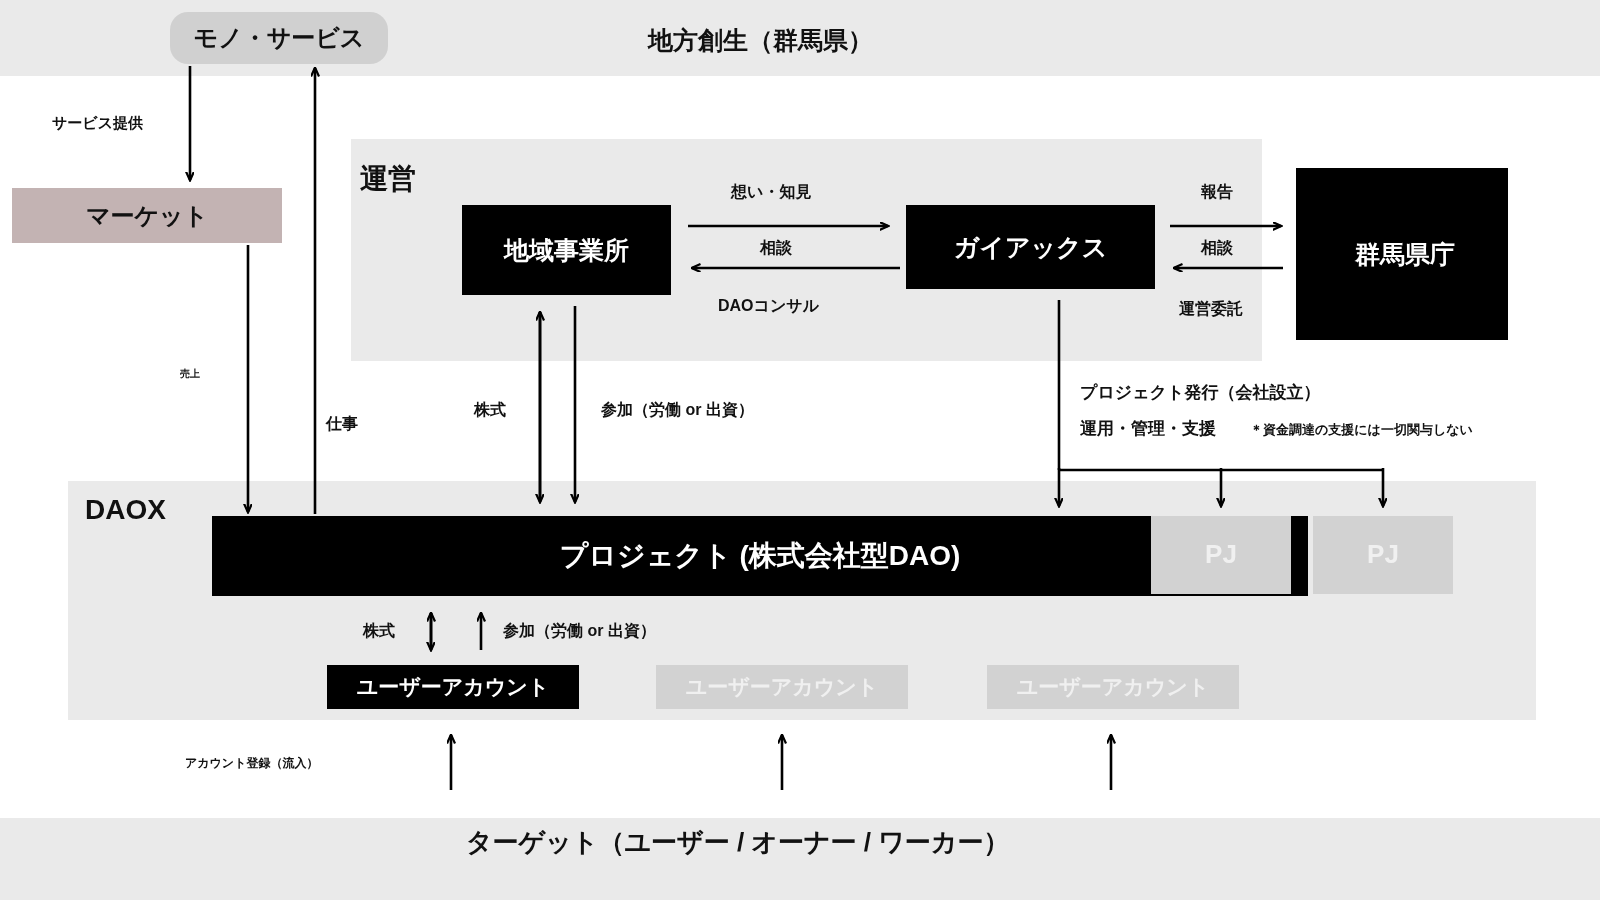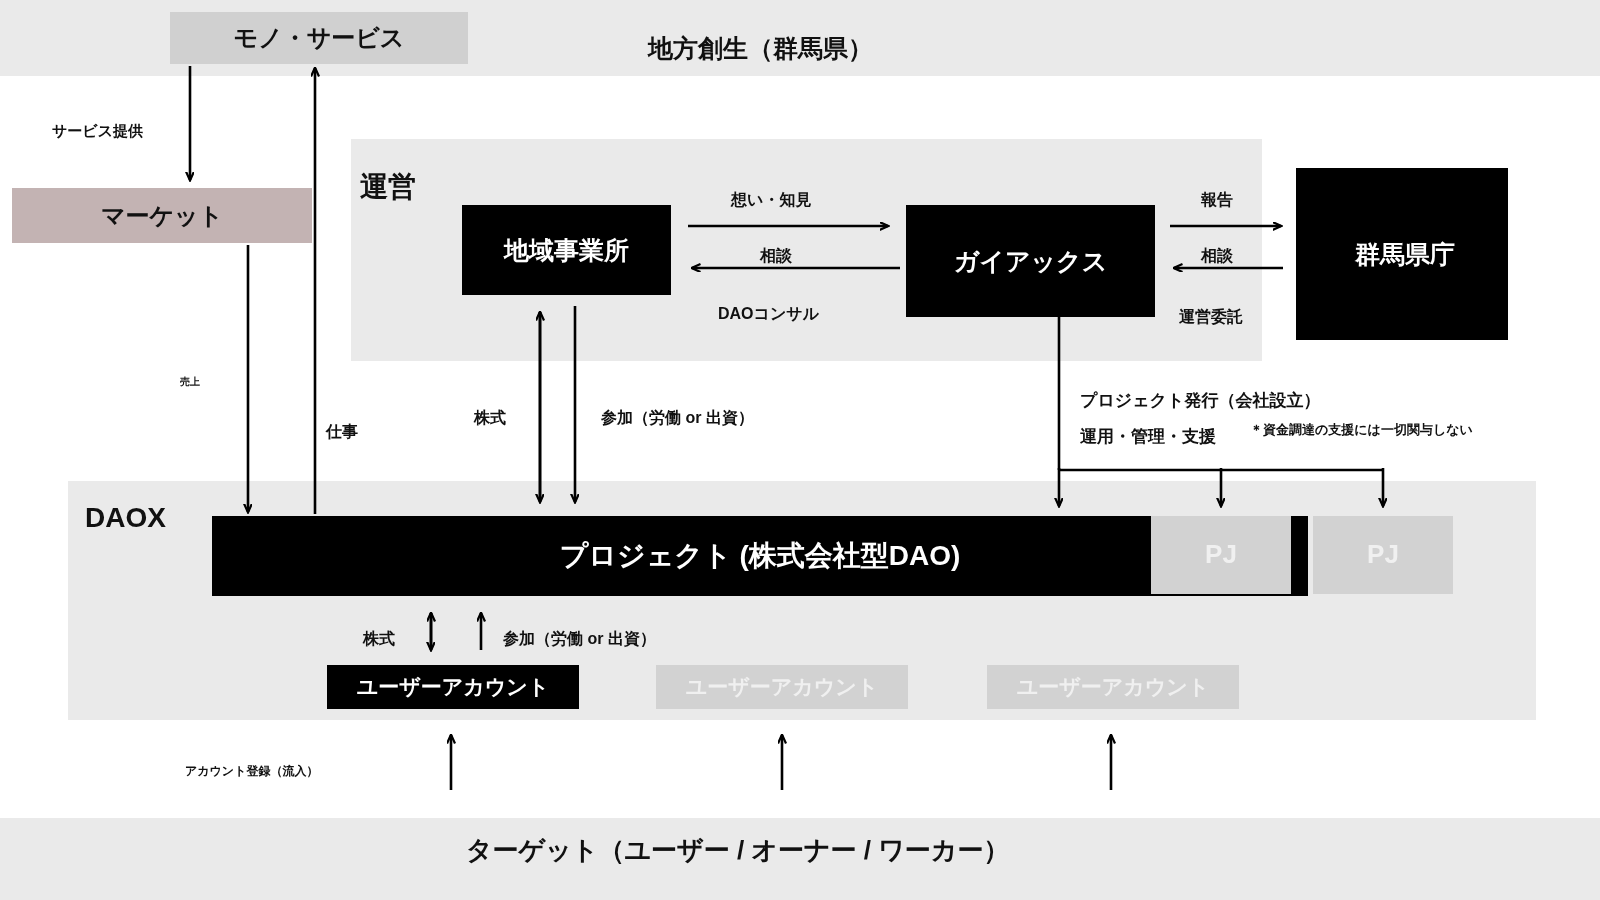--- a/index.html
+++ b/index.html
@@ -10,21 +10,21 @@
   .panel{position:absolute;background:#eaeaea;}
 
   .box{position:absolute;display:flex;align-items:center;justify-content:center;
        box-sizing:border-box;text-align:center;line-height:1.15;}
   .box-black{background:#000;color:#fff;font-weight:700;}
   .box-grey{background:#d0d0d0;color:#111;font-weight:700;}
   .box-mauve{background:#c3b3b3;color:#111;font-weight:700;}
   .box-faded{background:#d2d2d2;color:#f0f0f0;font-weight:700;}
 
   .navy{color:#1b3263;font-weight:700;}
-  .lbl{position:absolute;color:#111;font-weight:700;white-space:nowrap;margin-top:8px;}
+  .lbl{position:absolute;color:#111;font-weight:700;white-space:nowrap;}
   .lbl-sm{position:absolute;color:#111;font-weight:700;white-space:nowrap;font-size:13px;}
 
   svg.arrows{position:absolute;left:0;top:0;width:1600px;height:900px;pointer-events:none;}
 </style>
 </head>
 <body>
 
 <div id="stage">
 
   <div class="band" style="left:0;top:0;width:1600px;height:76px;"></div>
@@ -32,33 +32,33 @@
   <div class="panel" style="left:351px;top:139px;width:911px;height:222px;"></div>
 
   <div class="panel" style="left:68px;top:481px;width:1468px;height:239px;"></div>
 
   <div class="band" style="left:0;top:818px;width:1600px;height:82px;"></div>
 
   <div class="lbl navy" style="left:648px;top:24px;font-size:25px;">地方創生（群馬県）</div>
 
   <div class="lbl navy" style="left:466px;top:825px;font-size:26px;">ターゲット（ユーザー / オーナー / ワーカー）</div>
 
-  <div class="box box-grey" style="left:170px;top:12px;width:298px;height:52px;font-size:24px;">モノ・サービス</div>
+  <div class="box box-grey" style="left:170px;top:12px;width:218px;height:52px;font-size:24px;border-radius:18px;">モノ・サービス</div>
 
-  <div class="box box-mauve" style="left:12px;top:188px;width:300px;height:55px;font-size:24px;">マーケット</div>
+  <div class="box box-mauve" style="left:12px;top:188px;width:270px;height:55px;font-size:24px;">マーケット</div>
 
   <div class="lbl" style="left:52px;top:114px;font-size:15px;">サービス提供</div>
   <div class="lbl" style="left:180px;top:367px;font-size:10px;">売上</div>
   <div class="lbl" style="left:326px;top:414px;font-size:16px;">仕事</div>
 
   <div class="lbl navy" style="left:360px;top:160px;font-size:28px;">運営</div>
 
   <div class="box box-black" style="left:454px;top:205px;width:209px;height:90px;font-size:25px;margin-left:8px;">地域事業所</div>
 
-  <div class="box box-black" style="left:906px;top:205px;width:249px;height:112px;font-size:25px;">ガイアックス</div>
+  <div class="box box-black" style="left:906px;top:205px;width:249px;height:84px;font-size:25px;">ガイアックス</div>
 
   <div class="box box-black" style="left:1296px;top:168px;width:212px;height:172px;font-size:25px;padding-left:6px;">群馬県庁</div>
 
   <div class="lbl" style="left:731px;top:182px;font-size:16px;">想い・知見</div>
   <div class="lbl" style="left:760px;top:238px;font-size:16px;">相談</div>
   <div class="lbl" style="left:718px;top:296px;font-size:16px;">DAOコンサル</div>
 
   <div class="lbl" style="left:1201px;top:182px;font-size:16px;">報告</div>
   <div class="lbl" style="left:1201px;top:238px;font-size:16px;">相談</div>
   <div class="lbl" style="left:1179px;top:299px;font-size:16px;">運営委託</div>

